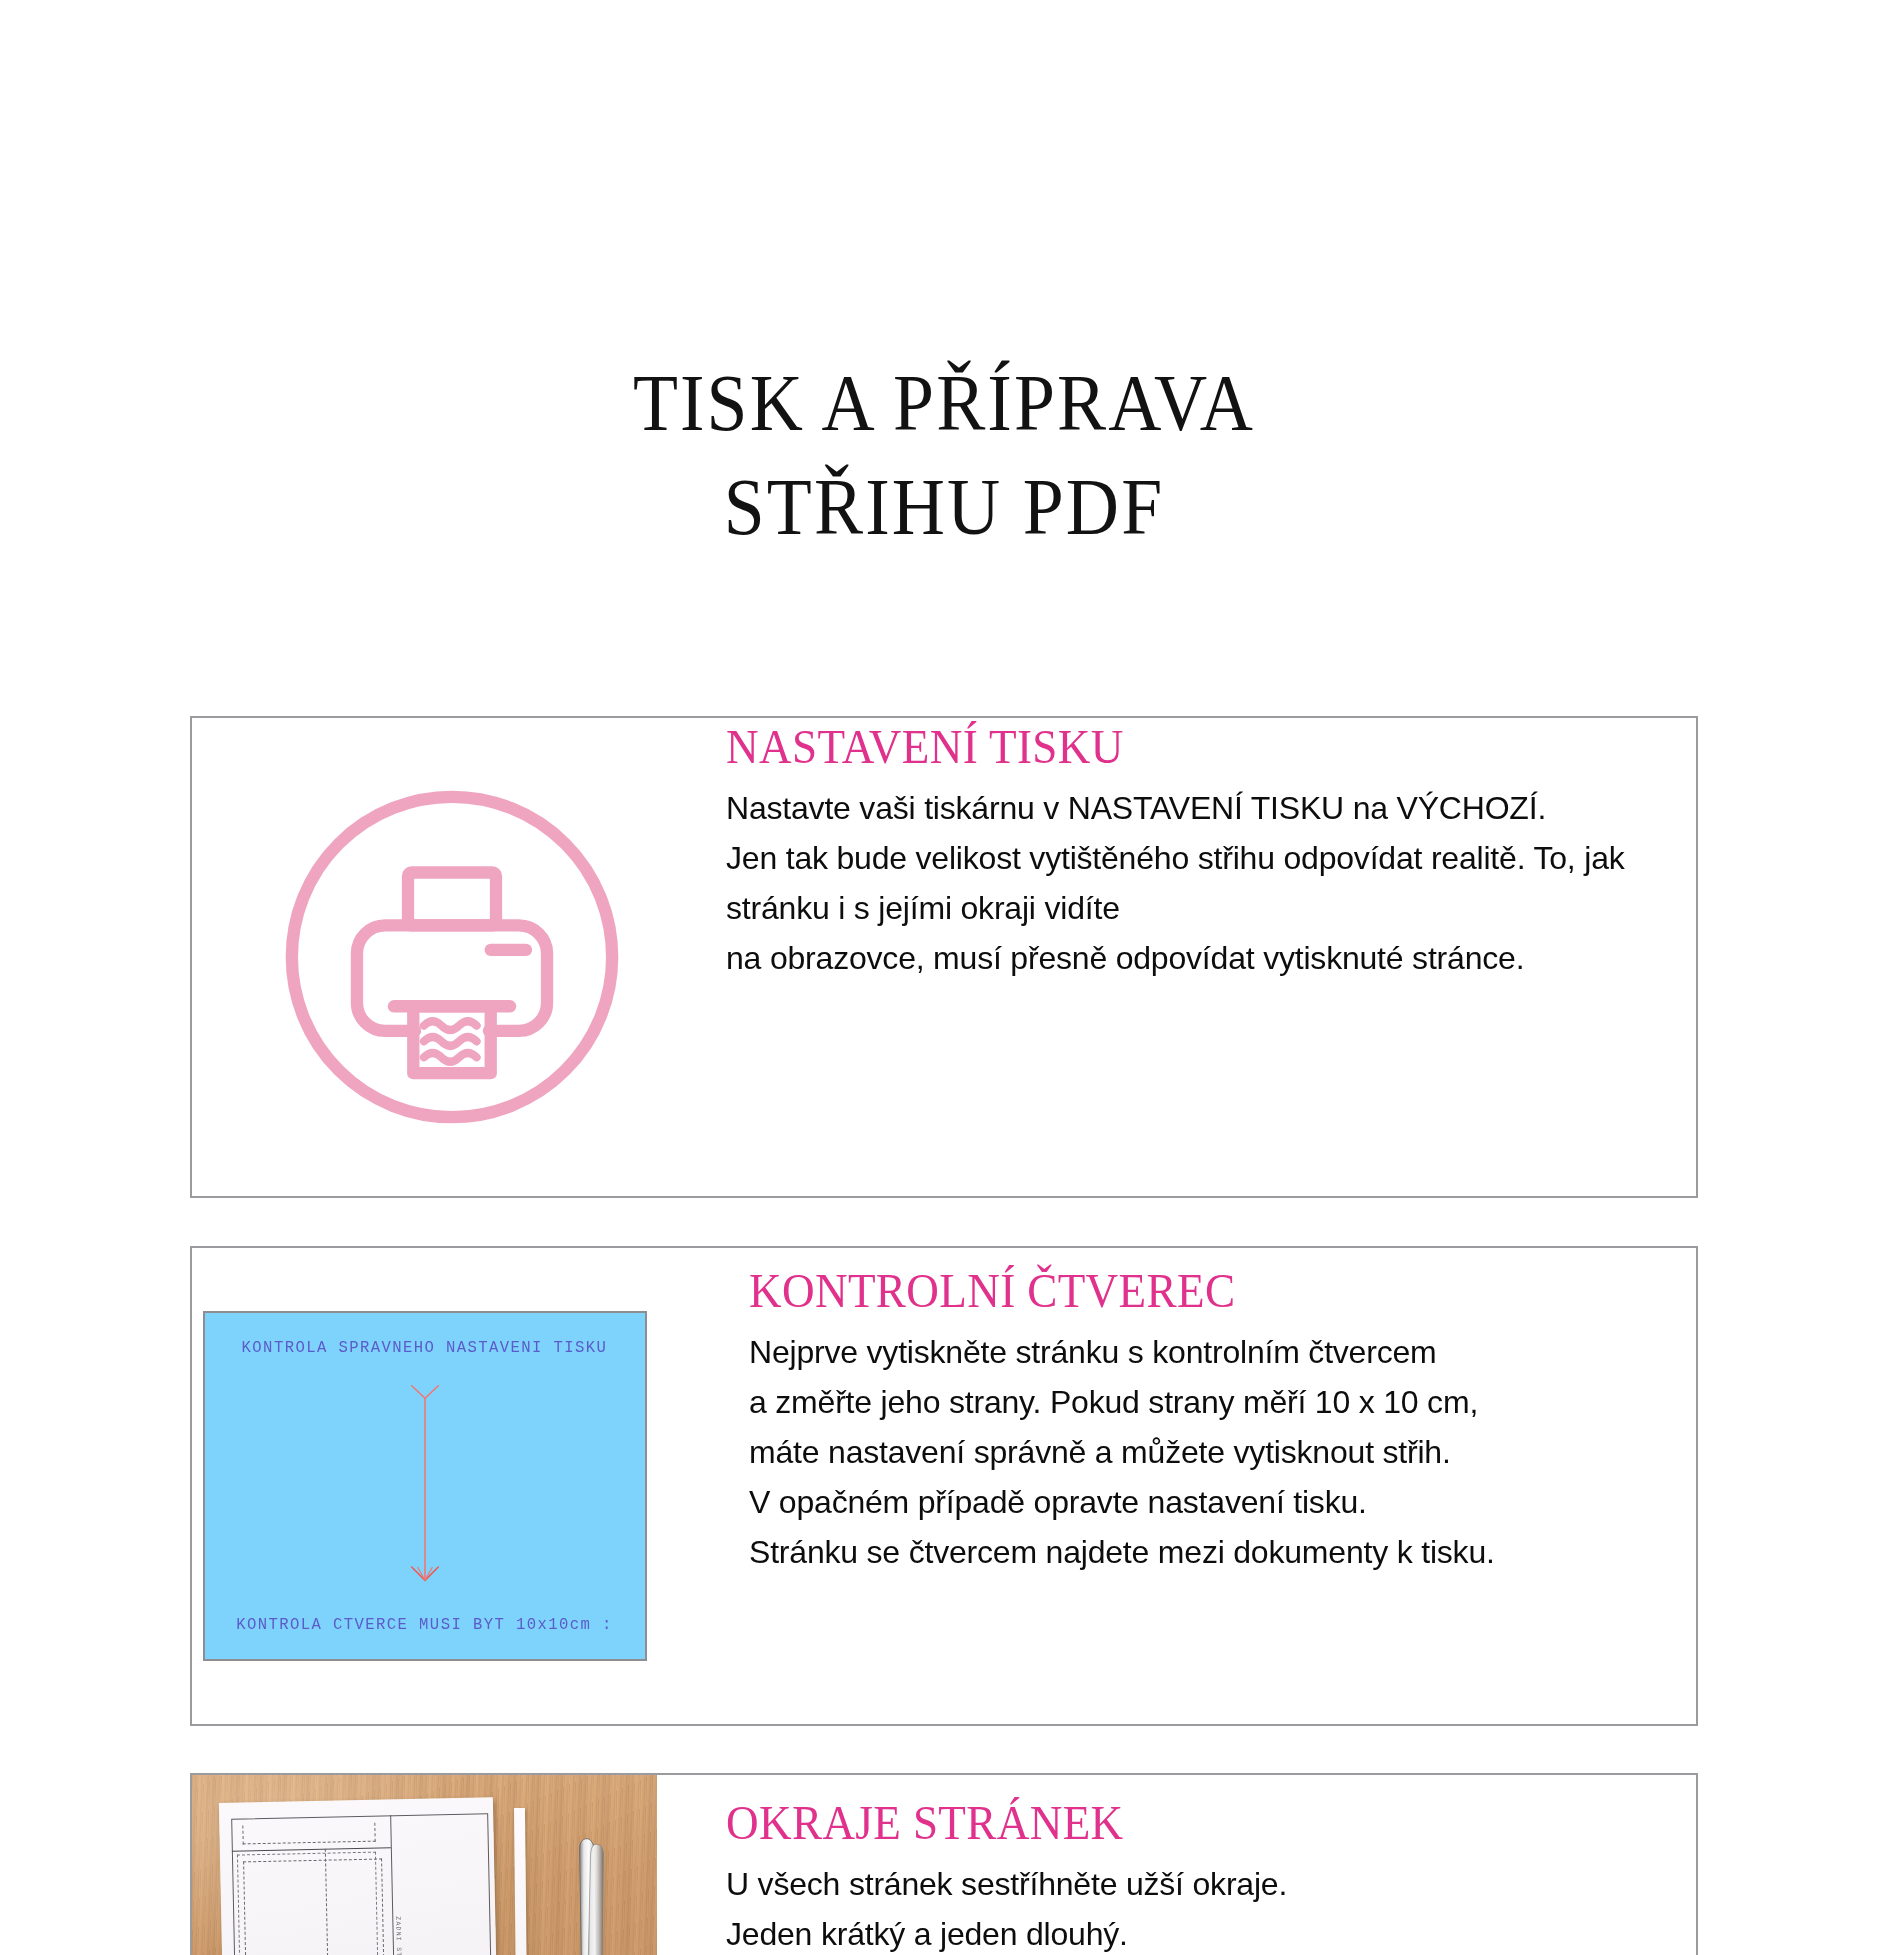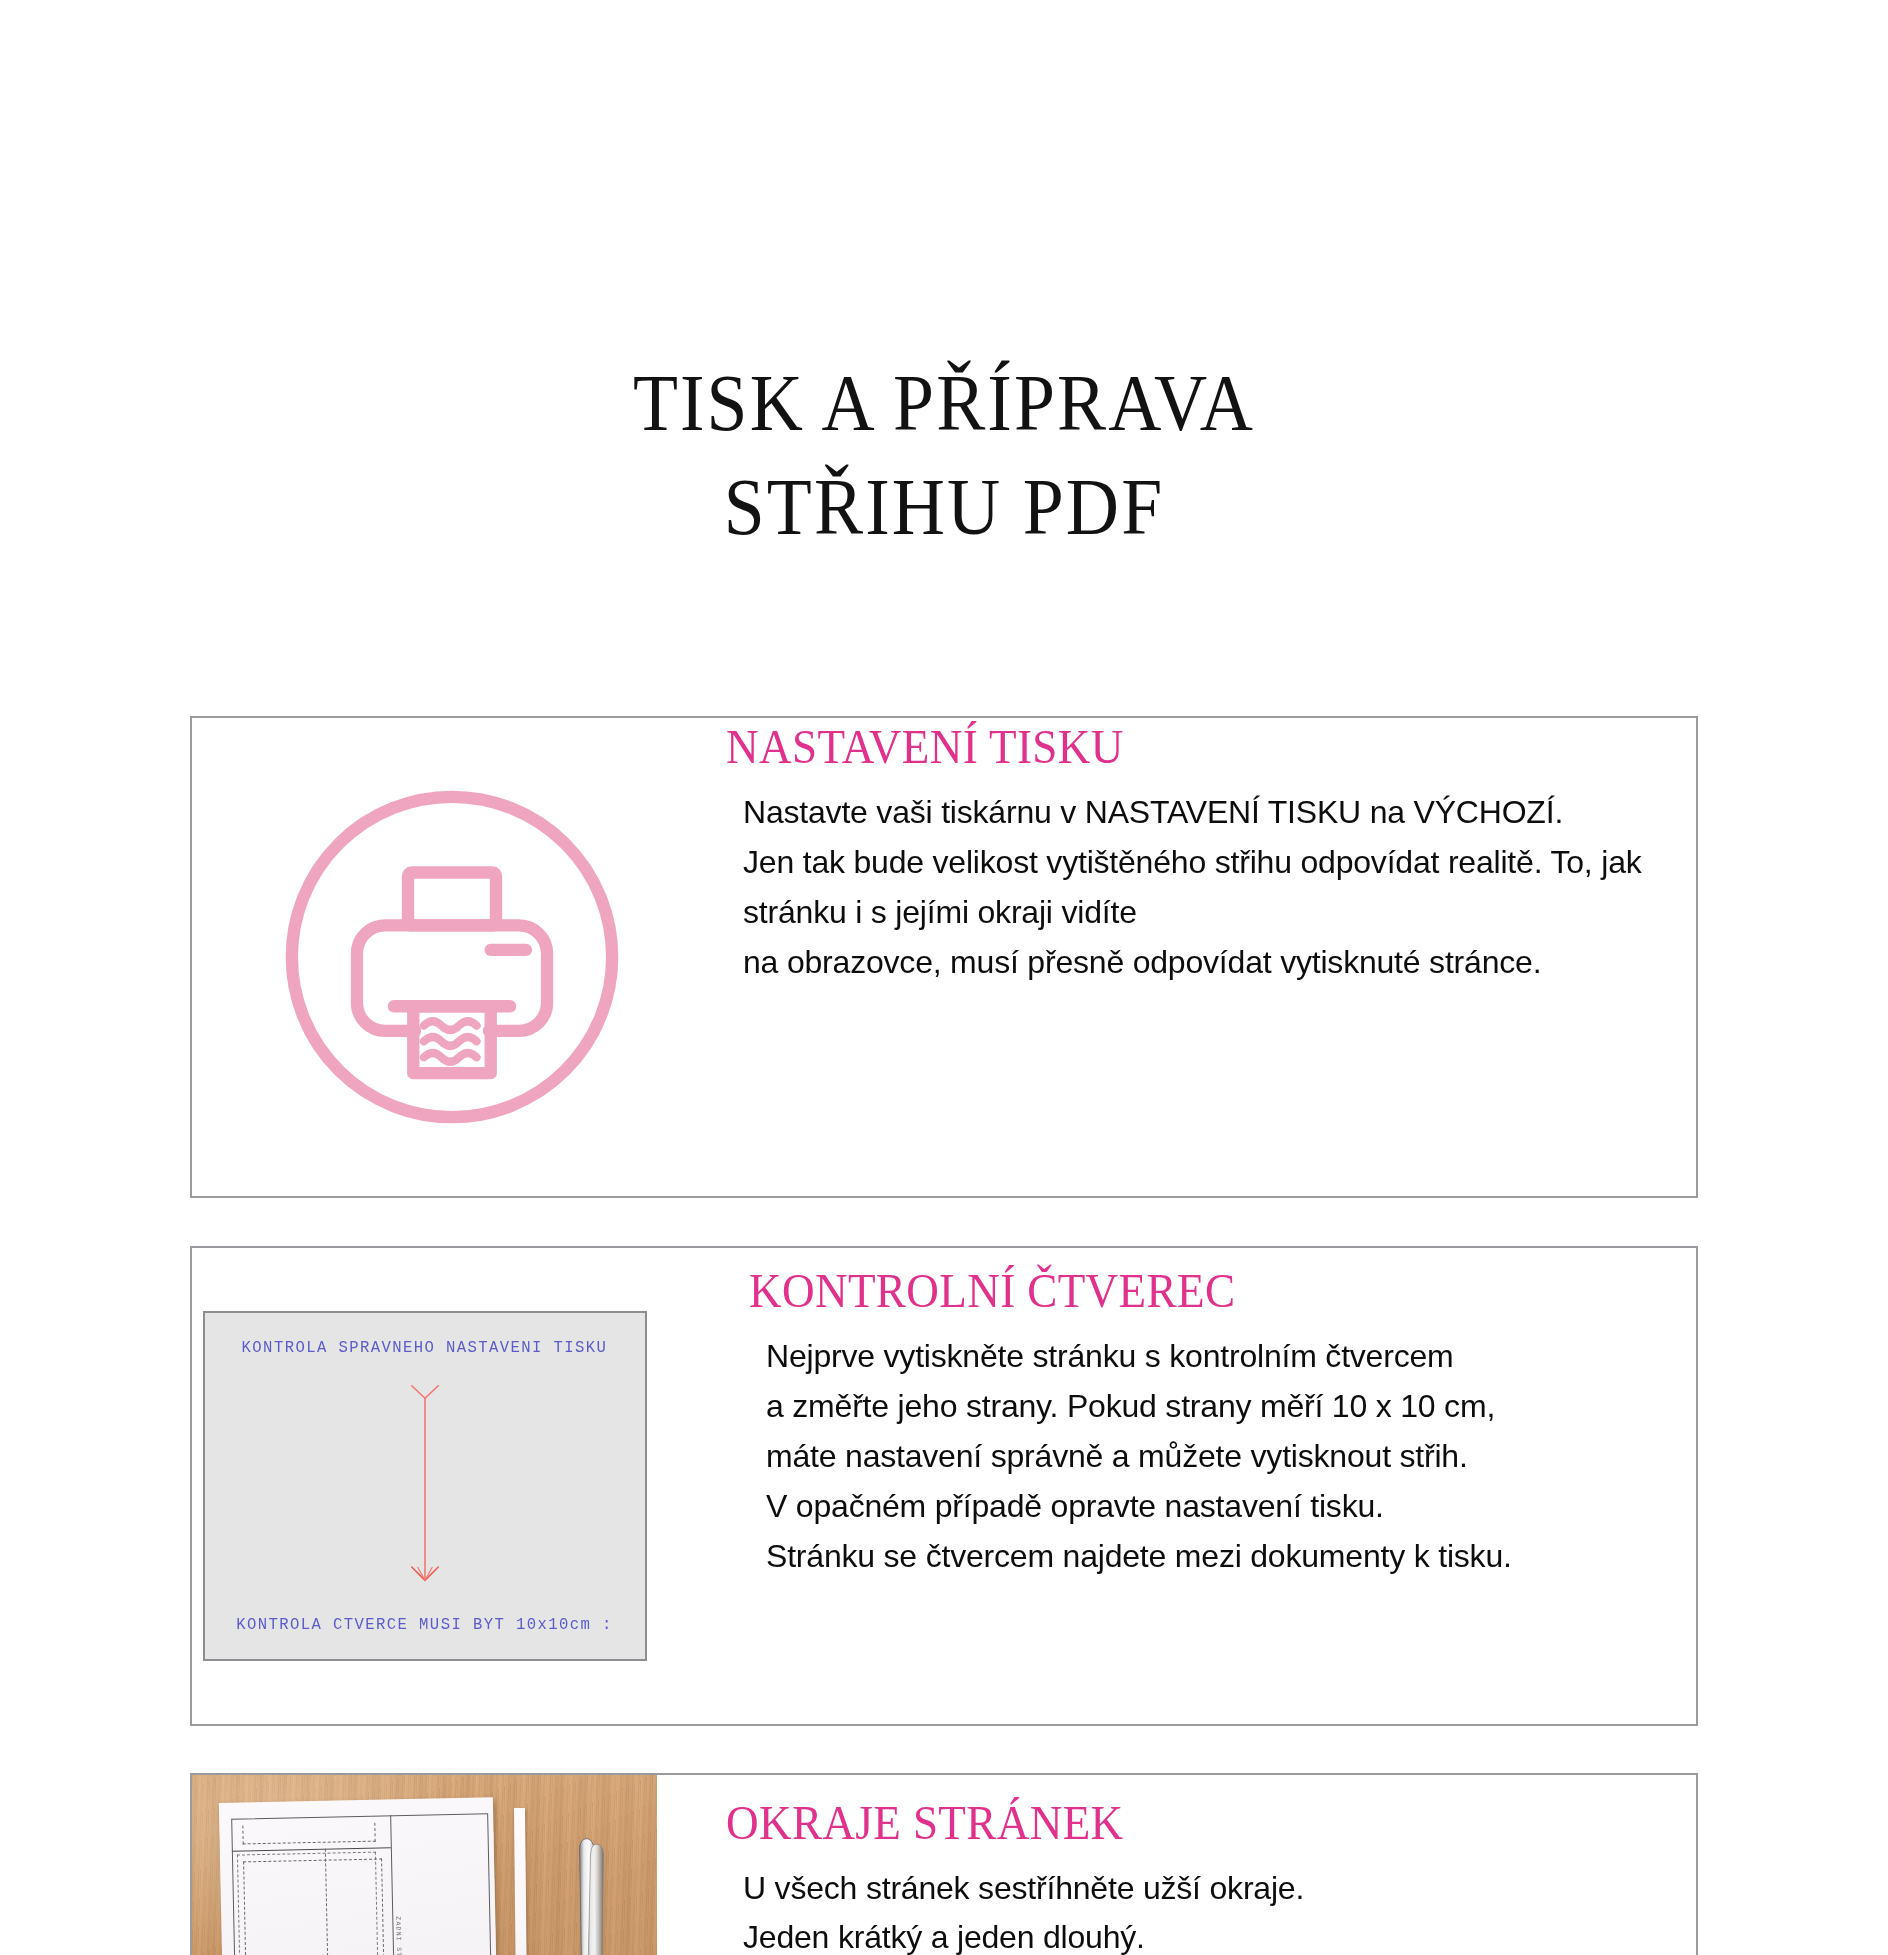--- a/index.html
+++ b/index.html
@@ -72,21 +72,21 @@
     margin: 0 0 13.3px 0;
   }
   .card-text {
     font-family: "Liberation Sans", sans-serif;
     font-size: 32px;
     line-height: 1.56;
     color: #0d0d0d;
     font-weight: 400;
     letter-spacing: -0.2px;
     white-space: pre-line;
-    margin: 17px;
+    margin: 0;
   }
 
   
   #printer-icon-wrap {
     width: 520px;
     height: 478px;
     display: flex;
     align-items: center;
     justify-content: center;
   }
@@ -98,21 +98,21 @@
     height: 476px;
     display: flex;
     align-items: center;
     justify-content: center;
   }
   .ctrl-square {
     position: relative;
     width: 444px;
     height: 350px;
     border: 2px solid #8e8e92;
-    background: #e5e5e5;
+    background: #7dd3fc;
     box-sizing: border-box;
   }
   .ctrl-label {
     position: absolute;
     left: 0;
     width: 100%;
     text-align: center;
     font-family: "Liberation Mono", "DejaVu Sans Mono", monospace;
     font-size: 15.6px;
     letter-spacing: 1.4px;

